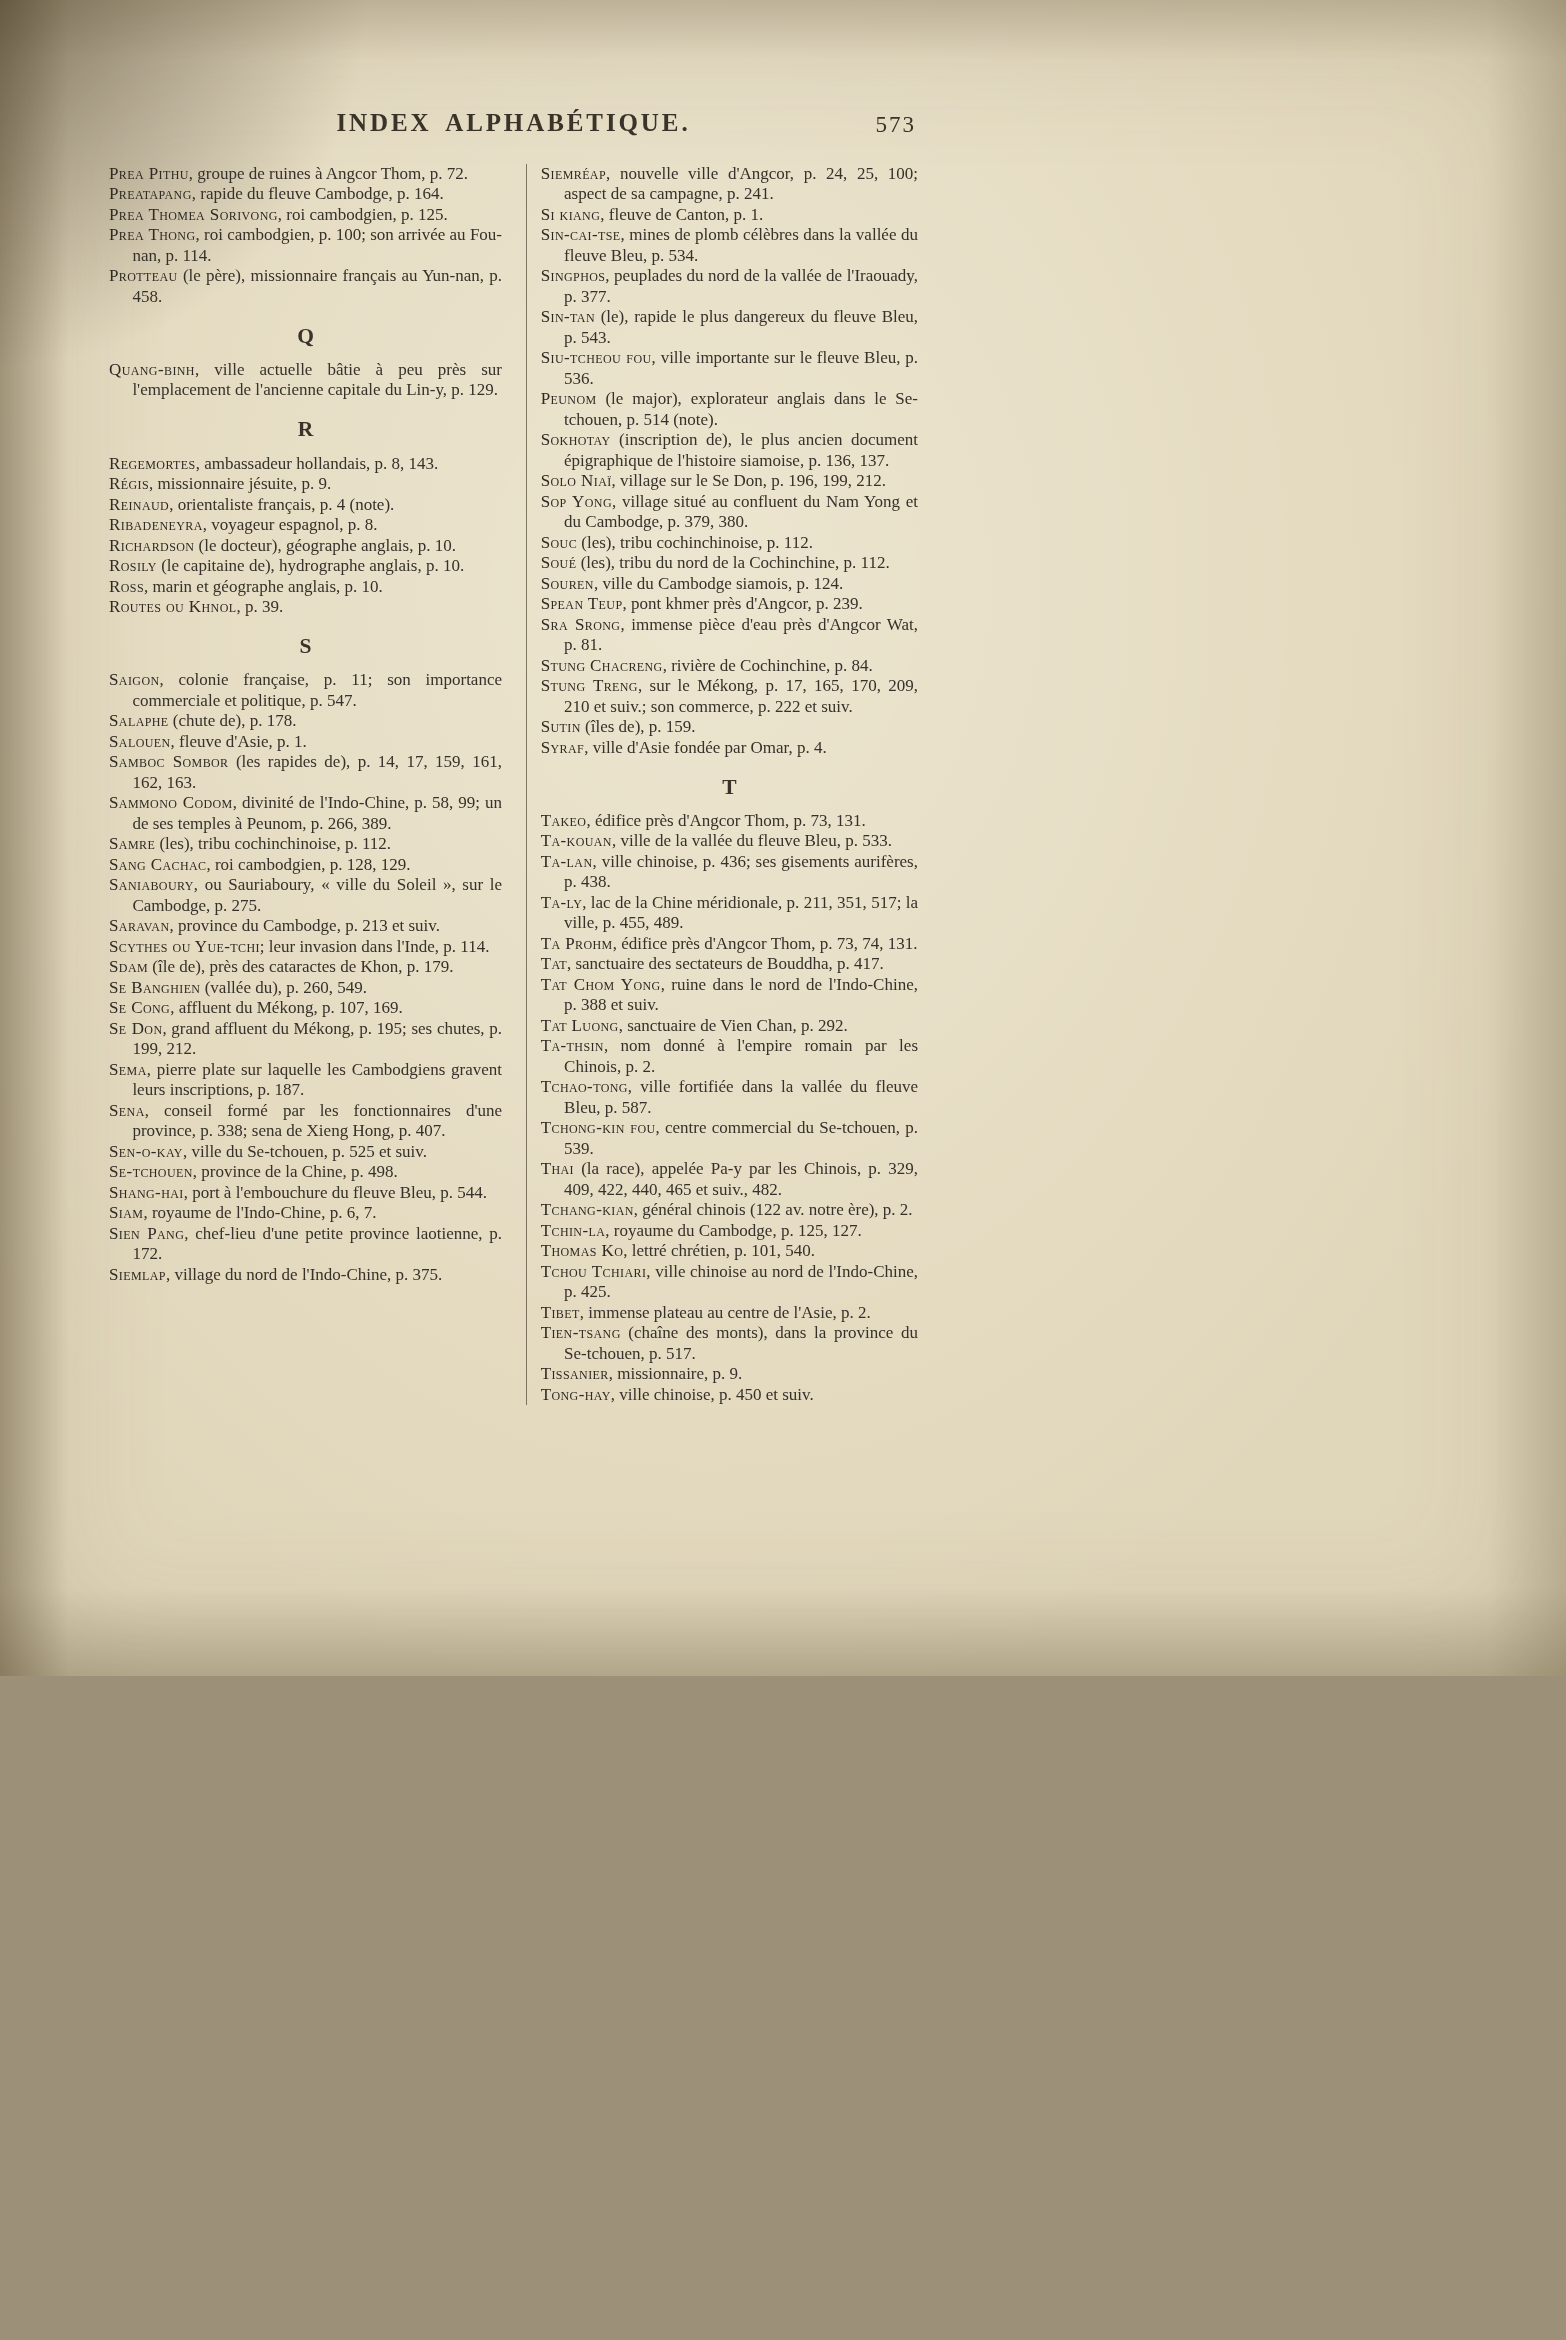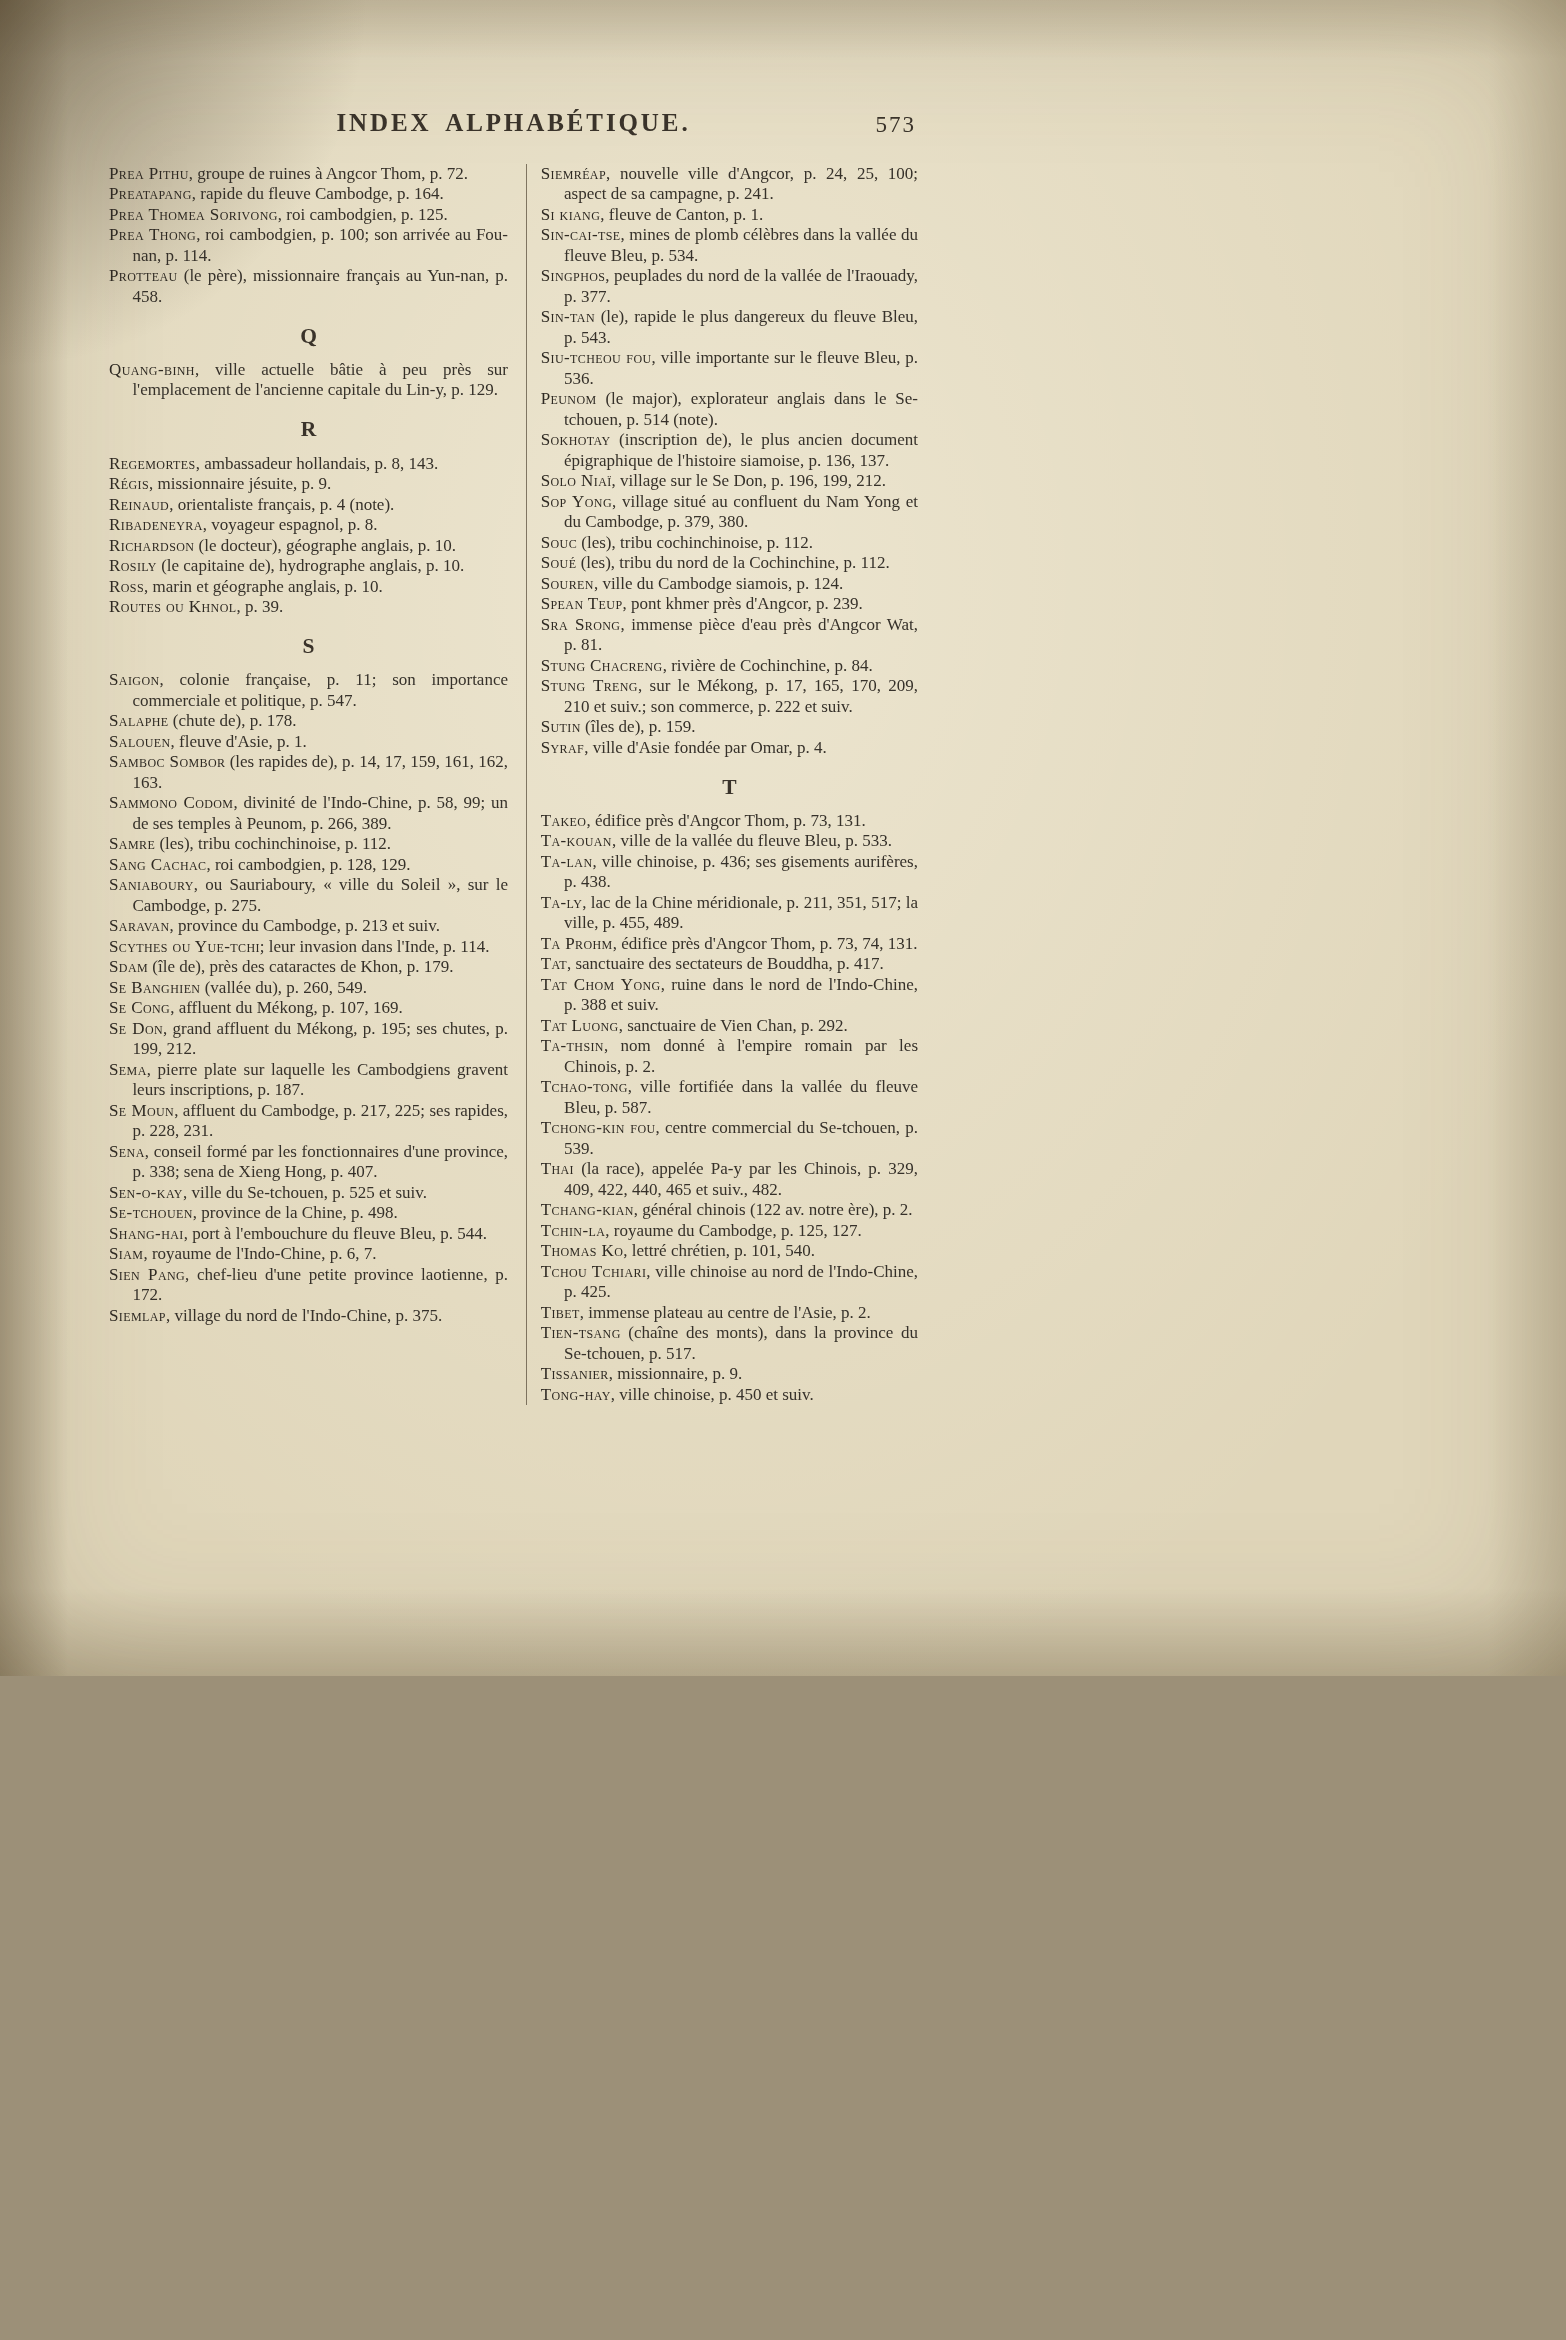--- a/index.html
+++ b/index.html
@@ -28,21 +28,21 @@
   .title{
     text-align:center;font-size:25px;font-weight:bold;
     letter-spacing:2.9px;word-spacing:5.9px;color:#3a332a;
   }
   .pageno{
     position:absolute;right:2px;top:2.9px;font-size:23px;color:#3a332a;
     letter-spacing:2px;
   }
   .cols{display:flex;margin-top:11.7px;}
   .col{box-sizing:border-box;}
-  .col-left{width:418px;padding-right:18px;border-right:1px solid rgba(70,58,42,.65);}
+  .col-left{width:418px;padding-right:24px;border-right:1px solid rgba(70,58,42,.65);}
   .col-right{width:391px;padding-left:13.7px;}
   .entry{
     margin:0;font-size:17px;line-height:20.5px;text-align:justify;
     padding-left:23.4px;text-indent:-23.4px;color:#36312a;
   }
   .entry .head{
     font-variant:small-caps;letter-spacing:0.4px;color:#2e2922;
   }
   .section{
     text-align:center;font-size:21.5px;font-weight:bold;color:#3a332a;
@@ -85,21 +85,20 @@
           <p class="entry"><span class="head">Samre</span><span> (les), tribu cochinchinoise, p. 112.</span></p>
           <p class="entry"><span class="head">Sang Cachac</span><span>, roi cambodgien, p. 128, 129.</span></p>
           <p class="entry"><span class="head">Saniaboury</span><span>, ou Sauriaboury, « ville du Soleil », sur le Cambodge, p. 275.</span></p>
           <p class="entry"><span class="head">Saravan</span><span>, province du Cambodge, p. 213 et suiv.</span></p>
           <p class="entry"><span class="head">Scythes ou Yue-tchi</span><span>; leur invasion dans l'Inde, p. 114.</span></p>
           <p class="entry"><span class="head">Sdam</span><span> (île de), près des cataractes de Khon, p. 179.</span></p>
           <p class="entry"><span class="head">Se Banghien</span><span> (vallée du), p. 260, 549.</span></p>
           <p class="entry"><span class="head">Se Cong</span><span>, affluent du Mékong, p. 107, 169.</span></p>
           <p class="entry"><span class="head">Se Don</span><span>, grand affluent du Mékong, p. 195; ses chutes, p. 199, 212.</span></p>
           <p class="entry"><span class="head">Sema</span><span>, pierre plate sur laquelle les Cambodgiens gravent leurs inscriptions, p. 187.</span></p>
-          <p class="entry"><span class="head">Se Moun</span><span>, affluent du Cambodge, p. 217, 225; ses rapides, p. 228, 231.</span></p>
           <p class="entry"><span class="head">Sena</span><span>, conseil formé par les fonctionnaires d'une province, p. 338; sena de Xieng Hong, p. 407.</span></p>
           <p class="entry"><span class="head">Sen-o-kay</span><span>, ville du Se-tchouen, p. 525 et suiv.</span></p>
           <p class="entry"><span class="head">Se-tchouen</span><span>, province de la Chine, p. 498.</span></p>
           <p class="entry"><span class="head">Shang-hai</span><span>, port à l'embouchure du fleuve Bleu, p. 544.</span></p>
           <p class="entry"><span class="head">Siam</span><span>, royaume de l'Indo-Chine, p. 6, 7.</span></p>
           <p class="entry"><span class="head">Sien Pang</span><span>, chef-lieu d'une petite province laotienne, p. 172.</span></p>
           <p class="entry"><span class="head">Siemlap</span><span>, village du nord de l'Indo-Chine, p. 375.</span></p>
         </div>
       <div class="col col-right" id="col-right">
           <p class="entry"><span class="head">Siemréap</span><span>, nouvelle ville d'Angcor, p. 24, 25, 100; aspect de sa campagne, p. 241.</span></p>

